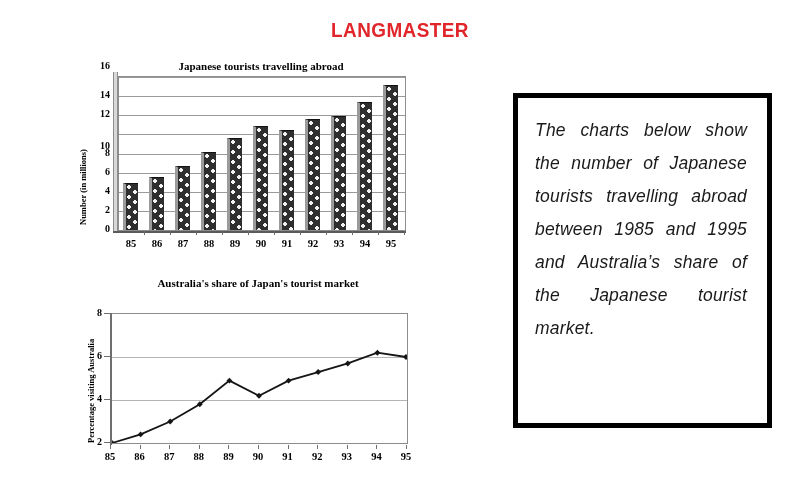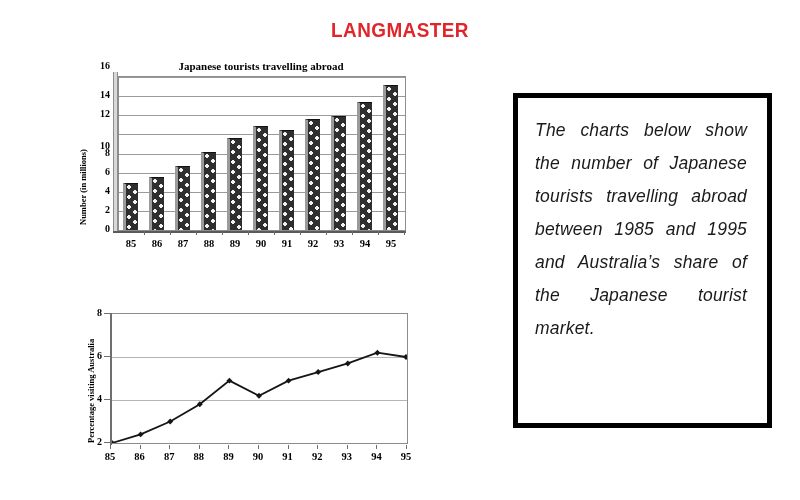--- a/index.html
+++ b/index.html
@@ -278,20 +278,21 @@
       <div class="bartick" style="left: 248px;"></div>
       <div class="bartick" style="left: 274px;"></div>
       <div class="bartick" style="left: 300px;"></div>
       <div class="bartick" style="left: 326px;"></div>
       <div class="bartick" style="left: 352px;"></div>
       <div class="bartick" style="left: 378px;"></div>
       <div class="bartick" style="left: 404px;"></div>
     </div>
 
   <div id="chart2">
+    <div class="chart-title" id="title2" style="left: 110px; top: 12px; width: 296px;">Australia's share of Japan's tourist market</div>
     <div class="ylabel" id="ylabel2" style="left: 86px; top: 178px;">Percentage visiting Australia</div>
 
     <div id="plot2">
       <div id="grid2-layer">
           <div class="grid2" style="top: 86px;"></div>
           <div class="grid2" style="top: 43px;"></div>
         </div>
       <svg id="line2svg" width="296" height="129" viewBox="0 0 296 129" preserveAspectRatio="none" style="position:absolute;left:0;top:0;">
           <polyline points="1,129 29.6,120.4 59.2,107.5 88.80000000000001,90.30000000000001 118.4,66.64999999999999 148,81.69999999999999 177.60000000000002,66.64999999999999 207.20000000000002,58.05000000000001 236.8,49.45 266.40000000000003,38.69999999999999 295,43" fill="none" stroke="#151515" stroke-width="1.8"></polyline>
           <rect x="-1.1" y="126.9" width="4.2" height="4.2" fill="#151515" transform="rotate(45 1 129)"></rect>

